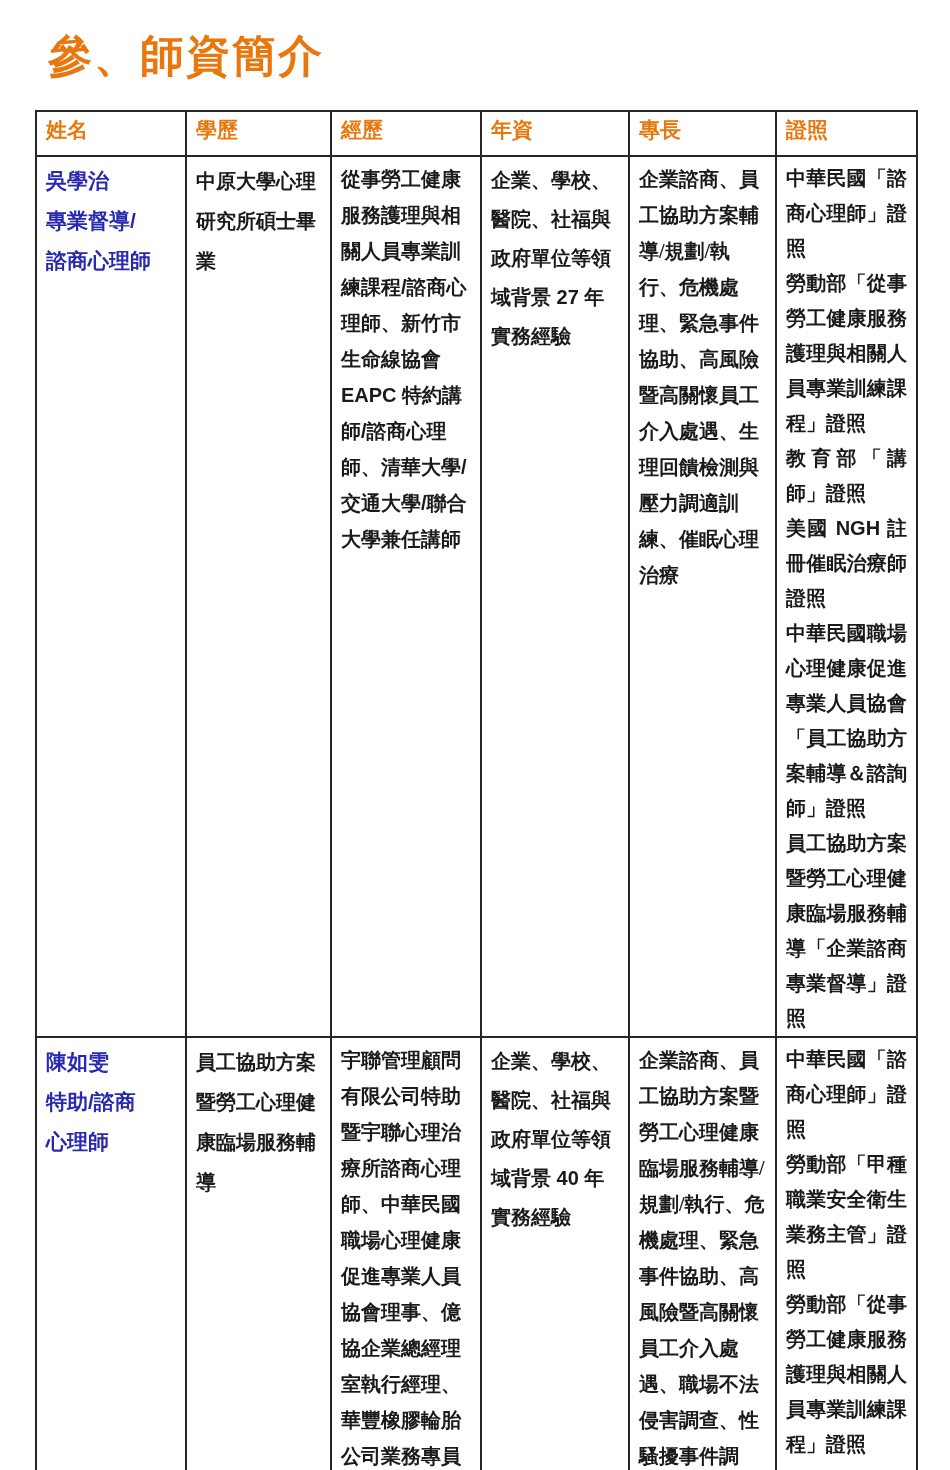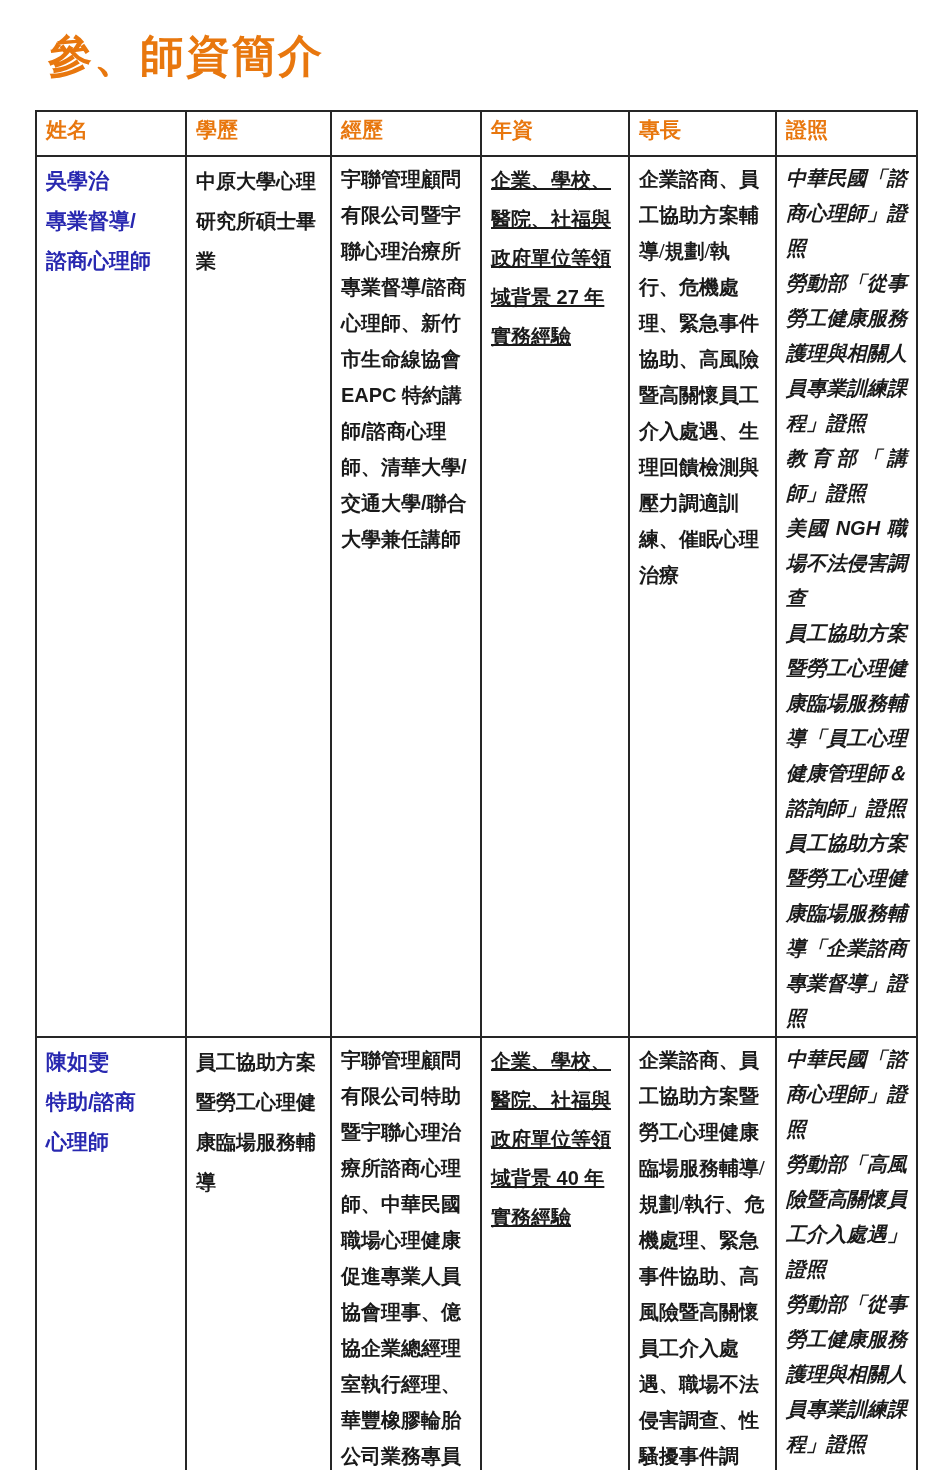--- a/index.html
+++ b/index.html
@@ -52,24 +52,24 @@
   tr.r2{height:445px;}
   td{font-size:20px;}
   .cell-name{
     color:#2828B0;
     white-space:pre-line;
     line-height:40px;
     font-size:21px;
   }
   .cell-education{line-height:40px;text-align:justify;}
   .cell-experience{line-height:36px;text-align:justify;}
-  .cell-years{line-height:39px;text-align:justify;text-decoration:underline;}
+  .cell-years{line-height:39px;text-align:justify;}
   .cell-specialty{line-height:36px;text-align:justify;font-family:Liberation Serif, serif;}
   .cell-certificates{line-height:35px;}
-  .cert-item{text-align:justify;font-style:italic;}
+  .cert-item{text-align:justify;}
 </style>
 </head>
 <body>
 
 <div class="page">
 
   <h1 class="doc-title">參、師資簡介</h1>
 
   <table class="faculty">
     <colgroup>
@@ -89,42 +89,42 @@
         <th class="hdr">專長</th>
         <th class="hdr">證照</th>
       </tr>
     </thead>
     <tbody>
       <tr class="r1">
         <td class="cell-name">吳學治
 專業督導/
 諮商心理師</td>
         <td class="cell-education">中原大學心理研究所碩士畢業</td>
-        <td class="cell-experience">宇聯管理顧問有限公司暨宇聯心理治療所專業督導/諮商心理師、新竹市生命線協會 EAPC 特約講師/諮商心理師、清華大學/交通大學/聯合大學兼任講師</td>
+        <td class="cell-experience">從事勞工健康服務護理與相關人員專業訓練課程/諮商心理師、新竹市生命線協會 EAPC 特約講師/諮商心理師、清華大學/交通大學/聯合大學兼任講師</td>
         <td class="cell-years">企業、學校、醫院、社福與政府單位等領域背景 27 年實務經驗</td>
         <td class="cell-specialty">企業諮商、員工協助方案輔導/規劃/執行、危機處理、緊急事件協助、高風險暨高關懷員工介入處遇、生理回饋檢測與壓力調適訓練、催眠心理治療</td>
         <td class="cell-certificates">
             <div class="cert-item">中華民國「諮商心理師」證照</div>
             <div class="cert-item">勞動部「從事勞工健康服務護理與相關人員專業訓練課程」證照</div>
             <div class="cert-item">教育部「講師」證照</div>
-            <div class="cert-item">美國 NGH 職場不法侵害調查</div>
-            <div class="cert-item">員工協助方案暨勞工心理健康臨場服務輔導「員工心理健康管理師＆諮詢師」證照</div>
+            <div class="cert-item">美國 NGH 註冊催眠治療師證照</div>
+            <div class="cert-item">中華民國職場心理健康促進專業人員協會「員工協助方案輔導＆諮詢師」證照</div>
             <div class="cert-item">員工協助方案暨勞工心理健康臨場服務輔導「企業諮商專業督導」證照</div>
           </td>
       </tr>
       <tr class="r2">
         <td class="cell-name">陳如雯
 特助/諮商
 心理師</td>
         <td class="cell-education">員工協助方案暨勞工心理健康臨場服務輔導</td>
         <td class="cell-experience">宇聯管理顧問有限公司特助暨宇聯心理治療所諮商心理師、中華民國職場心理健康促進專業人員協會理事、億協企業總經理室執行經理、華豐橡膠輪胎公司業務專員</td>
         <td class="cell-years">企業、學校、醫院、社福與政府單位等領域背景 40 年實務經驗</td>
         <td class="cell-specialty">企業諮商、員工協助方案暨勞工心理健康臨場服務輔導/規劃/執行、危機處理、緊急事件協助、高風險暨高關懷員工介入處遇、職場不法侵害調查、性騷擾事件調</td>
         <td class="cell-certificates">
             <div class="cert-item">中華民國「諮商心理師」證照</div>
-            <div class="cert-item">勞動部「高風險暨高關懷員工介入處遇」證照</div>
+            <div class="cert-item">勞動部「甲種職業安全衛生業務主管」證照</div>
             <div class="cert-item">勞動部「從事勞工健康服務護理與相關人員專業訓練課程」證照</div>
           </td>
       </tr>
     </tbody>
   </table>
 
 </div>
 
 </body></html>

